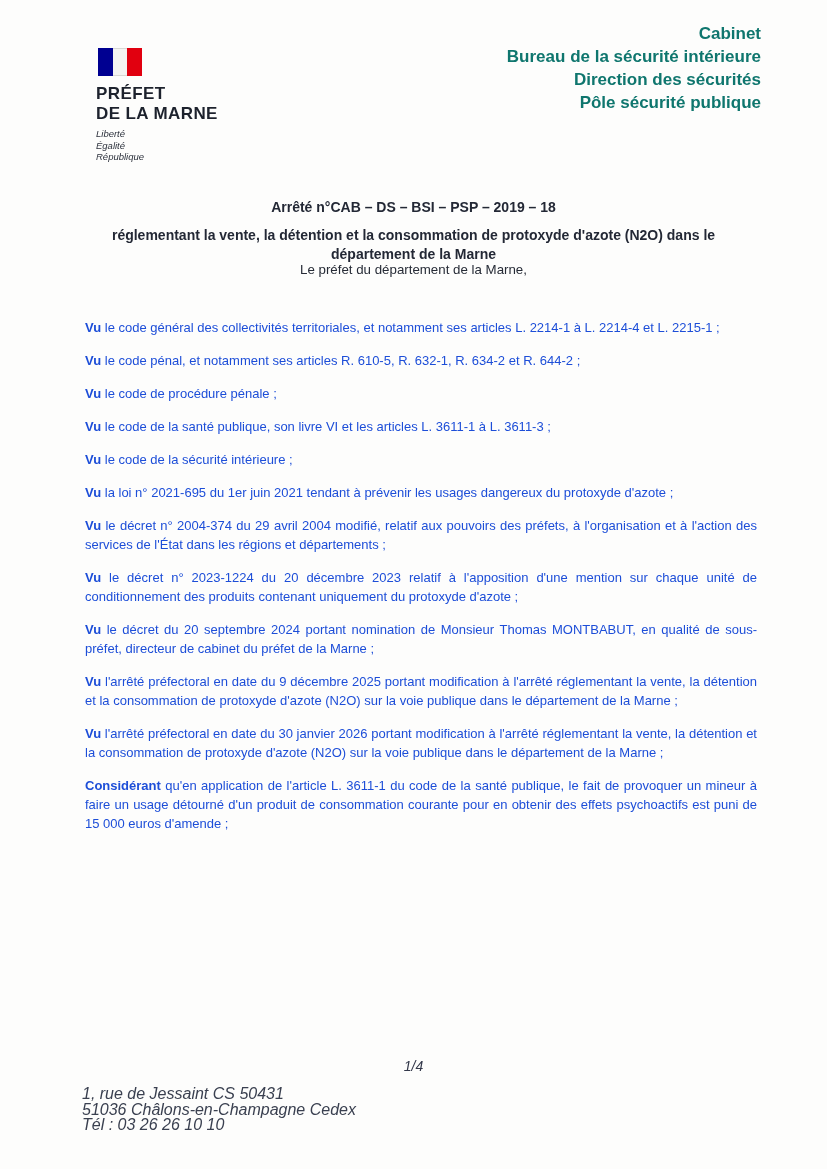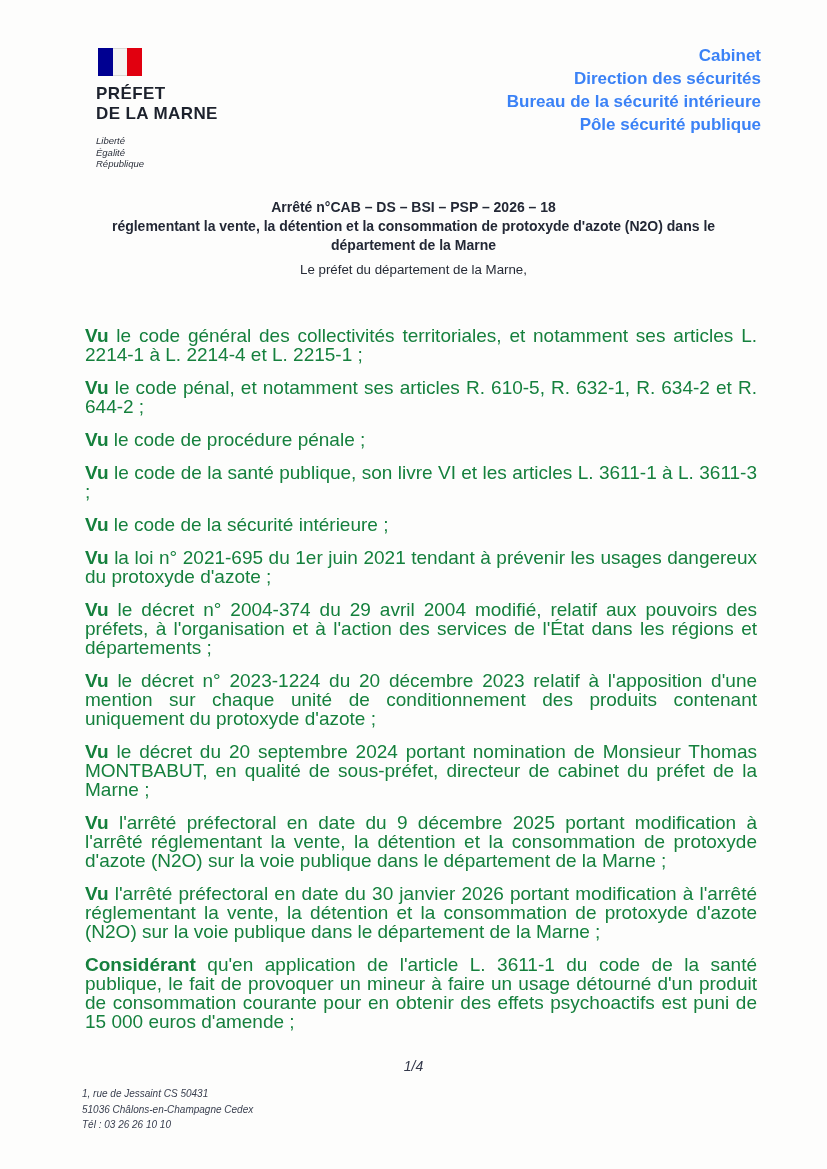--- a/index.html
+++ b/index.html
@@ -18,58 +18,58 @@
   }
 
   
   .logo-block { position: absolute; left: 96px; top: 48px; }
   .flag { display: flex; width: 44px; height: 28px; margin: 0 0 8px 2px; }
   .flag .stripe { flex: 1; }
   .flag .blue  { background: #000091; }
   .flag .white { background: #f4f4f2; border-top: 1px solid #d8d8d4; border-bottom: 1px solid #d8d8d4; }
   .flag .red   { background: #e1000f; }
   .prefet-name { font-weight: bold; font-size: 17px; line-height: 20px; letter-spacing: 0.4px; color: #1d222d; }
-  .motto { margin-top: 11px; font-style: italic; font-size: 9.5px; line-height: 11.5px; color: #2c313c; }
+  .motto { margin-top: 4px; font-style: italic; font-size: 9.5px; line-height: 11.5px; color: #2c313c; }
 
   
   .service-block {
-    position: absolute; right: 66px; top: 44px;
+    position: absolute; right: 66px; top: 22px;
     text-align: right; font-weight: bold;
-    font-size: 17px; line-height: 23px; color: #3b82f6;
+    font-size: 17px; line-height: 23px; color: #0f766e;
   }
 
   
   .title-block {
     position: absolute; top: 198px; left: 0; right: 0;
     text-align: center; font-weight: bold;
     font-size: 14px; line-height: 19px; color: #232835;
   }
-  .title-sub { max-width: 656px; margin: 0 auto; }
+  .title-sub { max-width: 656px; margin: 9px auto; }
 
   .salutation {
     position: absolute; top: 262px; left: 0; right: 0;
     text-align: center; font-size: 13.3px; color: #262b36;
   }
 
   
   .doc-body {
-    position: absolute; top: 326px; left: 85px; width: 672px;
-    font-size: 19px; line-height: 19px; color: #15803d;
+    position: absolute; top: 318px; left: 85px; width: 672px;
+    font-size: 13px; line-height: 19px; color: #1d4ed8;
   }
   .para { text-align: justify; margin-bottom: 14px; }
   .para .lead { font-weight: bold; }
 
   
   .page-number {
     position: absolute; top: 1058px; left: 0; right: 0;
     text-align: center; font-size: 14px; font-style: italic; color: #33384a;
   }
   .address-block {
     position: absolute; left: 82px; top: 1086px;
-    font-style: italic; font-size: 10px; line-height: 15.5px; color: #3a4050;
+    font-style: italic; font-size: 16px; line-height: 15.5px; color: #3a4050;
   }
 </style>
 </head>
 <body>
 
 <div class="page">
 
   <div class="logo-block">
     <div class="flag">
       <div class="stripe blue"></div>
@@ -80,27 +80,27 @@
     <div class="prefet-name">DE LA MARNE</div>
     <div class="motto">
       <div>Liberté</div>
       <div>Égalité</div>
       <div>République</div>
     </div>
   </div>
 
   <div class="service-block">
     <div>Cabinet</div>
+    <div>Bureau de la sécurité intérieure</div>
     <div>Direction des sécurités</div>
-    <div>Bureau de la sécurité intérieure</div>
     <div>Pôle sécurité publique</div>
   </div>
 
   <div class="title-block">
-    <div>Arrêté n°CAB – DS – BSI – PSP – 2026 – 18</div>
+    <div>Arrêté n°CAB – DS – BSI – PSP – 2019 – 18</div>
     <div class="title-sub">réglementant la vente, la détention et la consommation de protoxyde d'azote (N2O) dans le département de la Marne</div>
   </div>
 
   <div class="salutation">Le préfet du département de la Marne,</div>
 
   <div class="doc-body">
     <p class="para"><span class="lead">Vu</span> <span>le code général des collectivités territoriales, et notamment ses articles L. 2214-1 à L. 2214-4 et L. 2215-1 ;</span></p>
     <p class="para"><span class="lead">Vu</span> <span>le code pénal, et notamment ses articles R. 610-5, R. 632-1, R. 634-2 et R. 644-2 ;</span></p>
     <p class="para"><span class="lead">Vu</span> <span>le code de procédure pénale ;</span></p>
     <p class="para"><span class="lead">Vu</span> <span>le code de la santé publique, son livre VI et les articles L. 3611-1 à L. 3611-3 ;</span></p>

